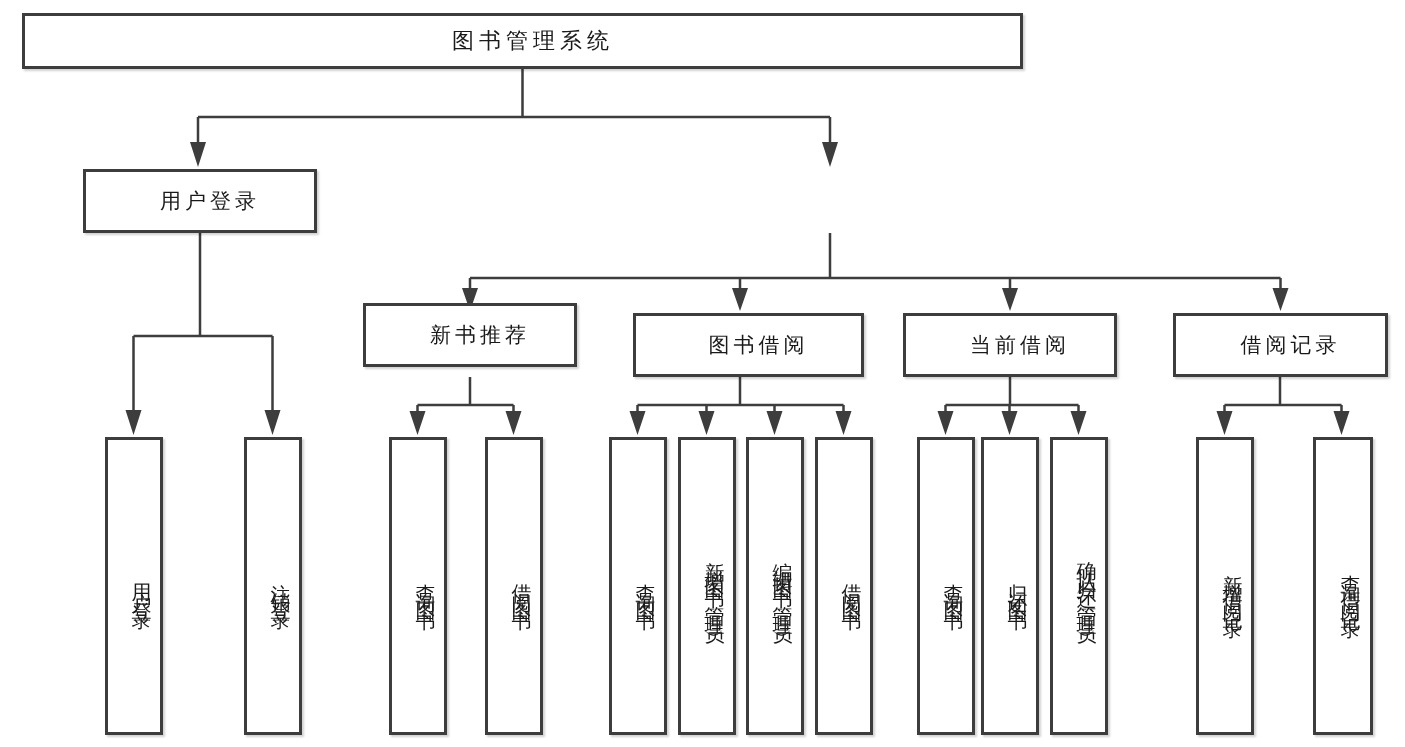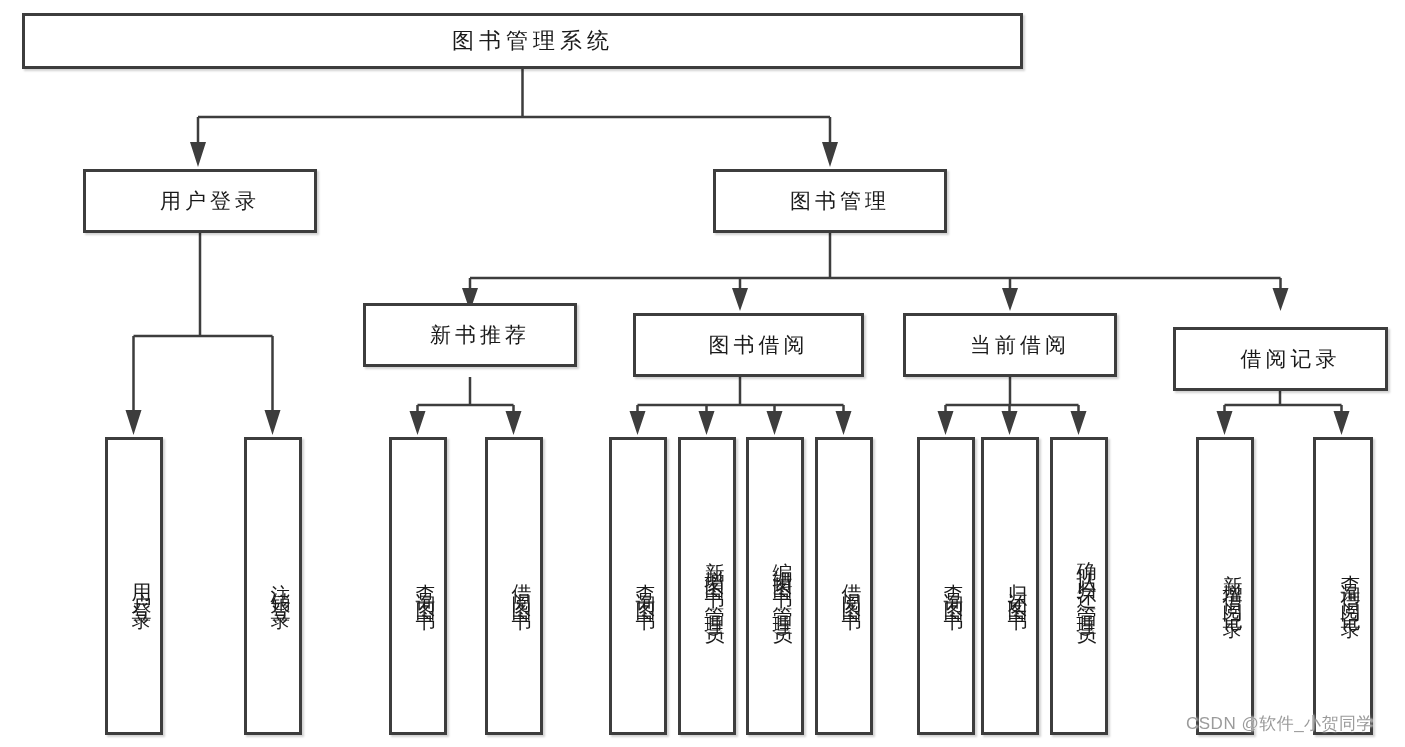--- a/index.html
+++ b/index.html
@@ -83,34 +83,31 @@
     </g>
   </svg>
 
   <div class="box hbox root-box" style="left:22px; top:13px; width:1001px; height:56px;">
     <span>图书管理系统</span>
   </div>
 
   <div class="box hbox" style="left:83px; top:169px; width:234px; height:64px;">
     <span>用户登录</span>
   </div>
-  <div class="box hbox" style="left:713px; top:169px; width:234px; height:64px;">
-    <span>图书管理</span>
-  </div>
 
   <div class="box hbox" style="left:363px; top:303px; width:214px; height:64px;">
     <span>新书推荐</span>
   </div>
   <div class="box hbox" style="left:633px; top:313px; width:231px; height:64px;">
     <span>图书借阅</span>
   </div>
   <div class="box hbox" style="left:903px; top:313px; width:214px; height:64px;">
     <span>当前借阅</span>
   </div>
-  <div class="box hbox" style="left:1173px; top:313px; width:215px; height:64px;margin-top:14px;">
+  <div class="box hbox" style="left:1173px; top:313px; width:215px; height:64px;">
     <span>借阅记录</span>
   </div>
 
   <div class="box vbox" style="left:105px;">
     <span class="vtext">用户登录</span>
   </div>
   <div class="box vbox" style="left:244px;">
     <span class="vtext">注销登录</span>
   </div>
   <div class="box vbox" style="left:389px;">
@@ -140,15 +137,14 @@
   <div class="box vbox" style="left:1050px;">
     <span class="vtext">确认归还（管理员）</span>
   </div>
   <div class="box vbox" style="left:1196px;">
     <span class="vtext">新增借阅记录</span>
   </div>
   <div class="box vbox" style="left:1313px; width:60px;">
     <span class="vtext">查询借阅记录</span>
   </div>
 
-  <div class="watermark">CSDN @软件_小贺同学</div>
 
 </div>
 
 </body></html>

